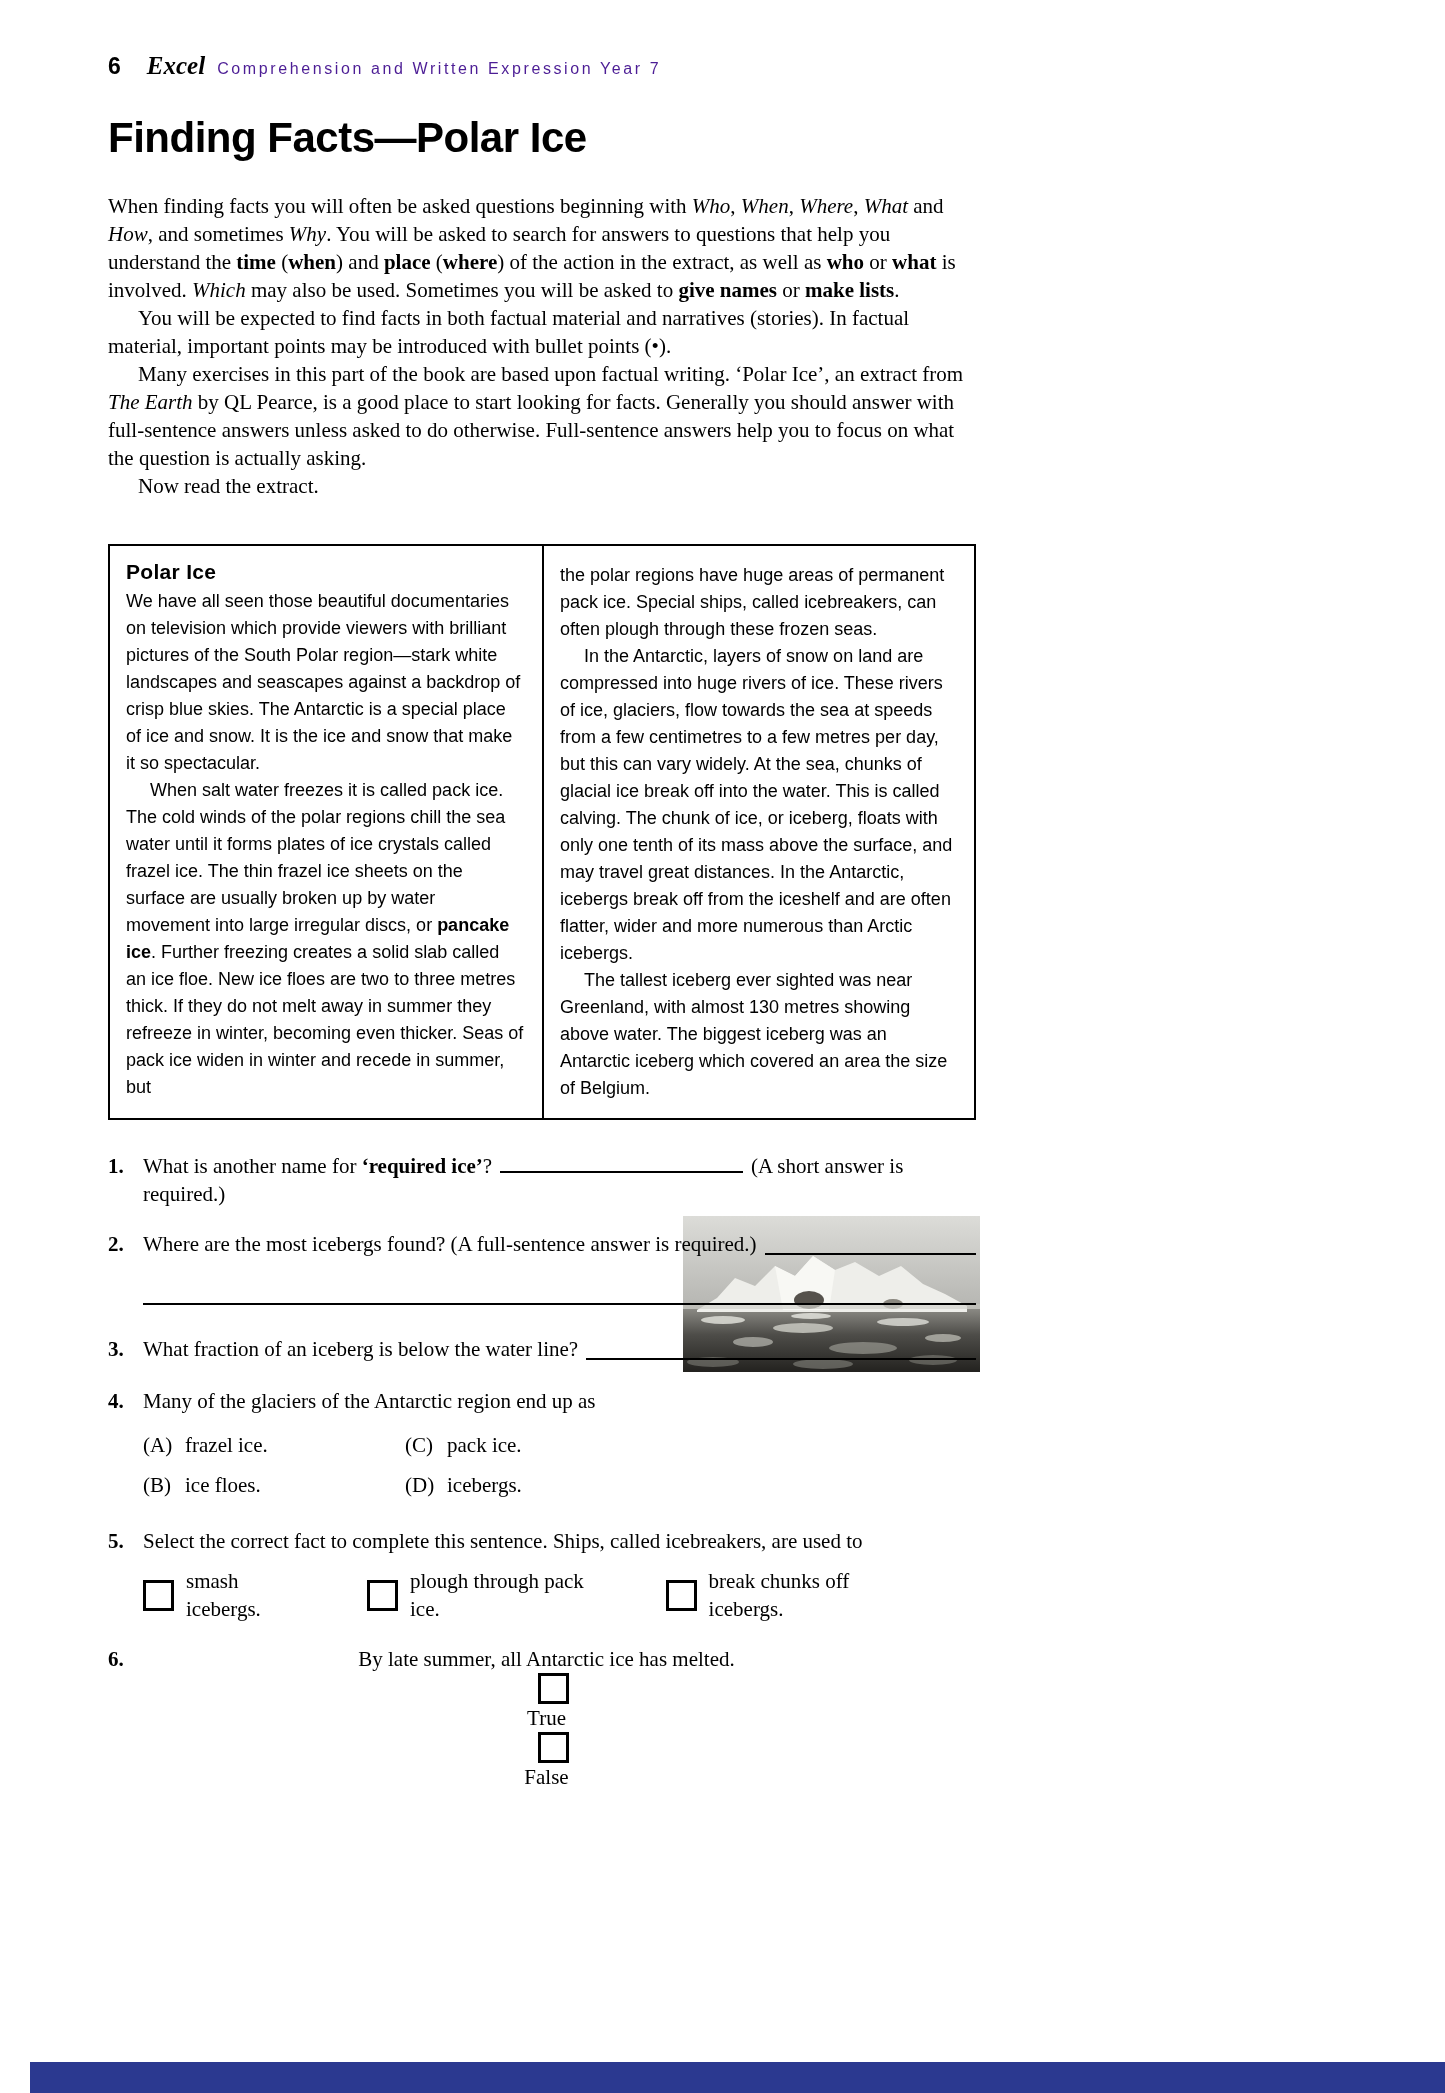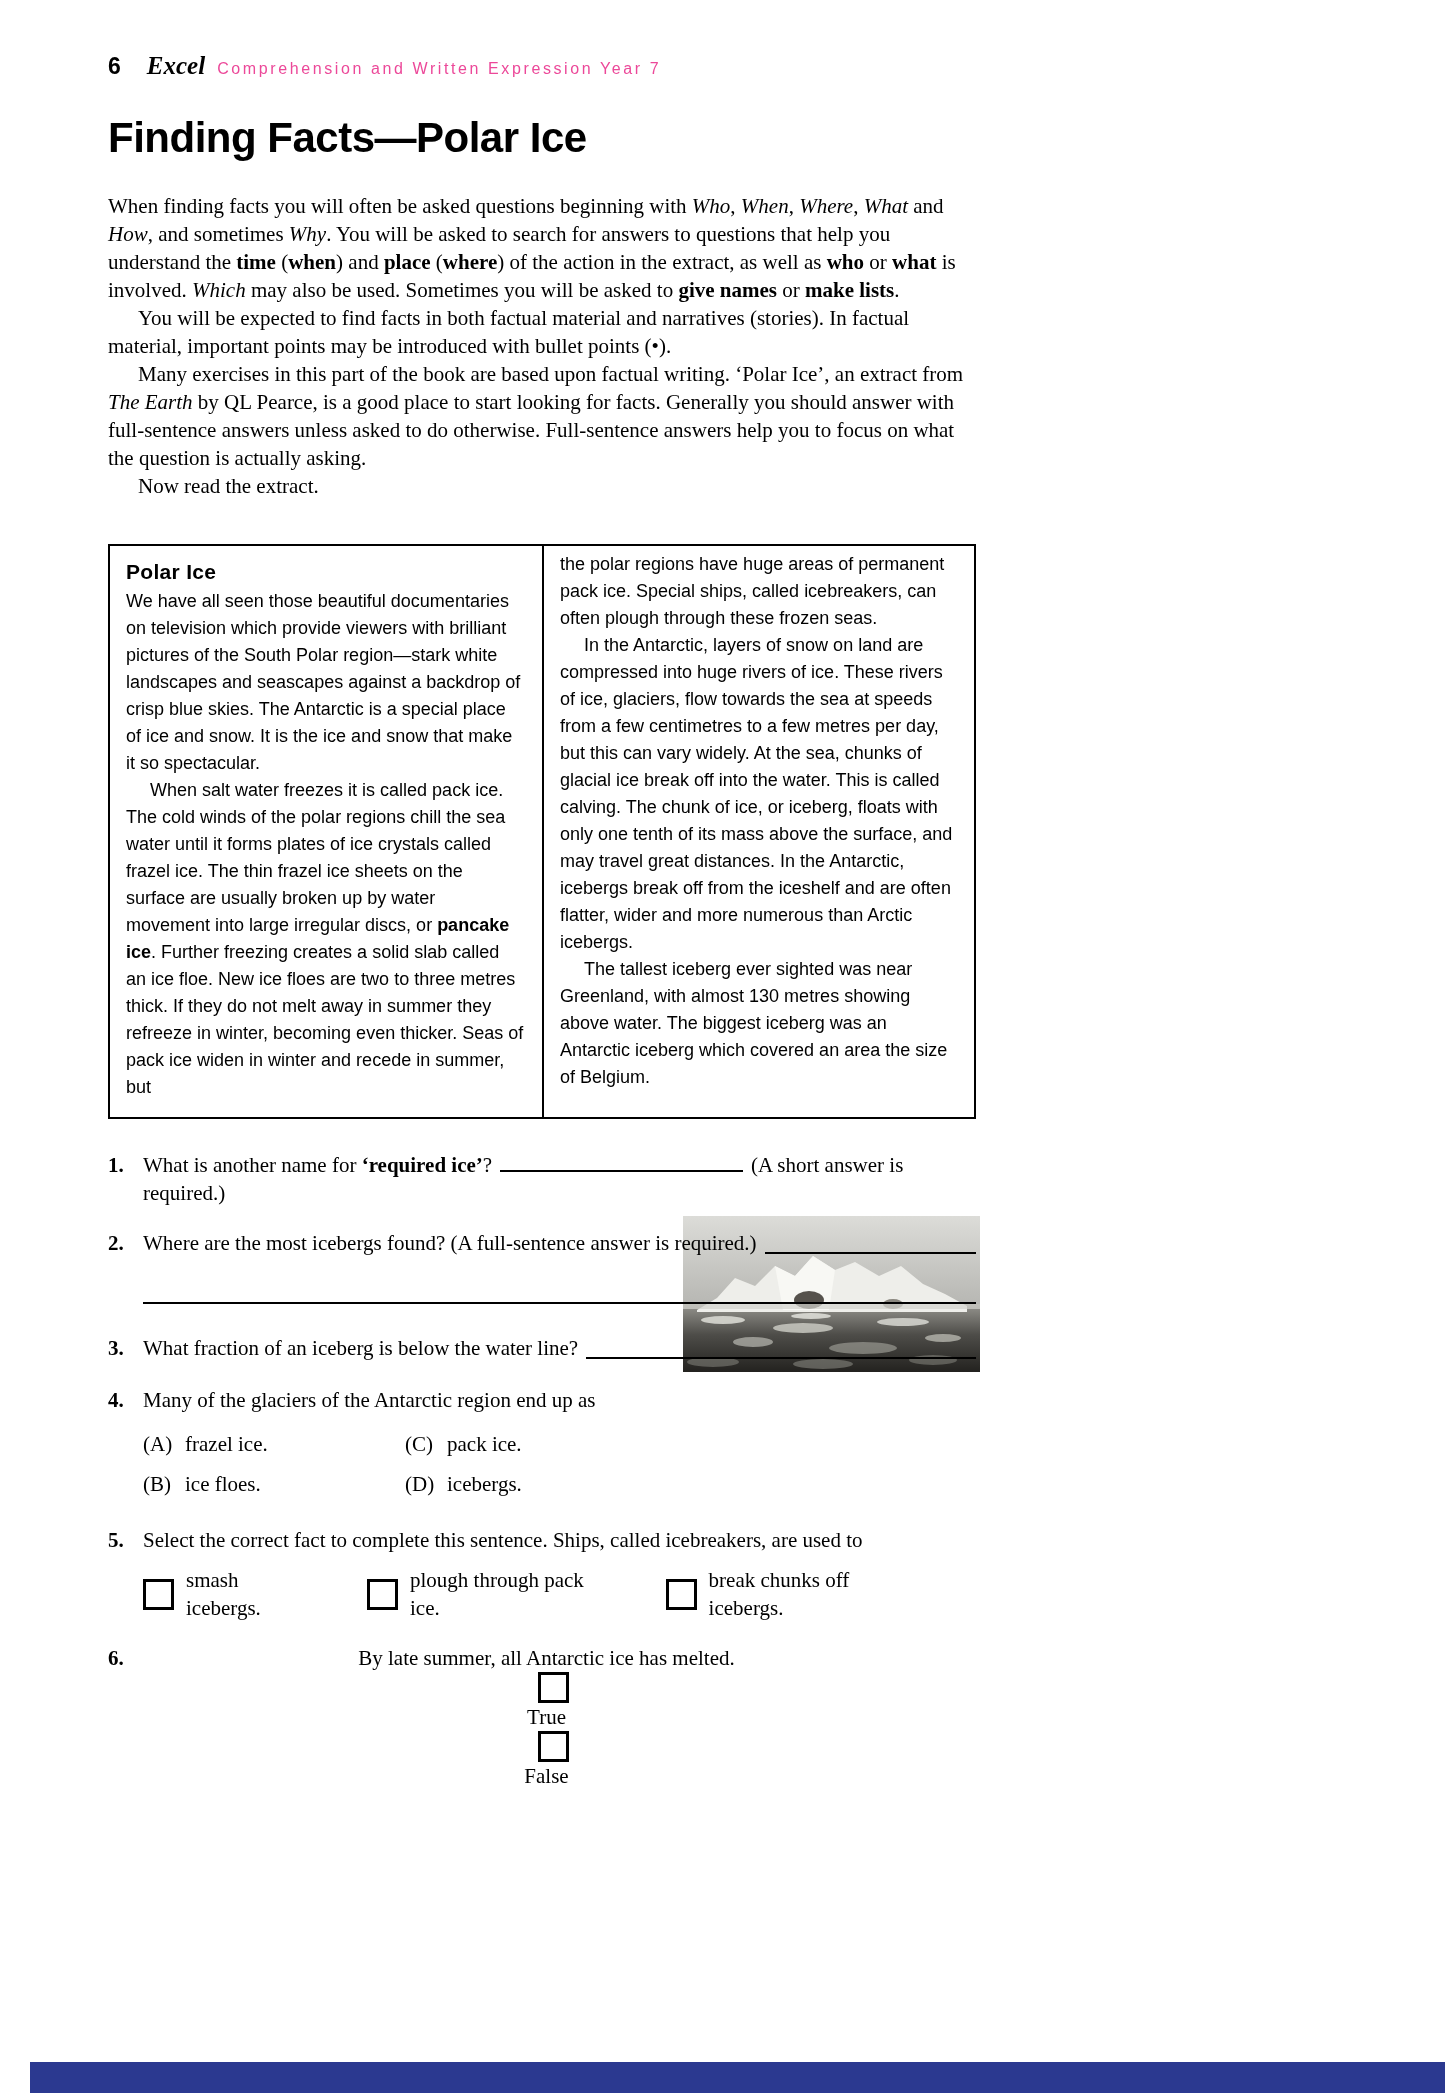--- a/index.html
+++ b/index.html
@@ -7,37 +7,37 @@
   .page {
     position:relative; width:1445px; height:2093px; background:#ffffff;
     font-family:"Liberation Serif", serif; color:#000; overflow:hidden;
   }
   .content { position:absolute; left:108px; top:0; width:868px; }
 
   
   .header { display:flex; align-items:baseline; padding-top:52px; }
   .pnum { font-family:"Liberation Sans", sans-serif; font-weight:700; font-size:23px; }
   .brand { font-family:"Liberation Serif", serif; font-style:italic; font-weight:700; font-size:25px; margin-left:26px; }
-  .subtitle { font-family:"Liberation Sans", sans-serif; font-size:16px; letter-spacing:2.6px; margin-left:12px; color:#ec4899; }
+  .subtitle { font-family:"Liberation Sans", sans-serif; font-size:16px; letter-spacing:2.6px; margin-left:12px; color:#4c1d95; }
 
   
   .title { font-family:"Liberation Sans", sans-serif; font-weight:700; font-size:42px; text-align:left; margin-top:34px; letter-spacing:-0.5px; }
 
   
   .intro { margin-top:30px; font-size:21px; line-height:28px; }
   .intro p { margin:0; }
   .intro p.ind { text-indent:30px; }
 
   
   .extract {
     margin-top:44px; border:2px solid #000; display:flex;
     font-family:"Liberation Sans", sans-serif; font-size:18px; line-height:27px;
   }
   .col { width:50%; padding:12px 18px 16px 16px; }
-  .col.rightcol { border-left:2px solid #000; padding-top:5px; }
+  .col.rightcol { border-left:2px solid #000; padding-top:16px; }
   .extract-title { font-weight:700; font-size:21px; margin-bottom:3px; letter-spacing:0.3px; }
   .extract p { margin:0; }
   .extract p.ind2 { text-indent:24px; }
 
   
   .question { display:flex; font-size:21px; line-height:28px; }
   .qnum { width:35px; flex-shrink:0; font-weight:700; }
   .qbody { flex:1; }
   .blank { display:inline-block; border-bottom:2px solid #000; height:18px; vertical-align:baseline; }
   .w240 { width:243px; margin:0 8px; }

